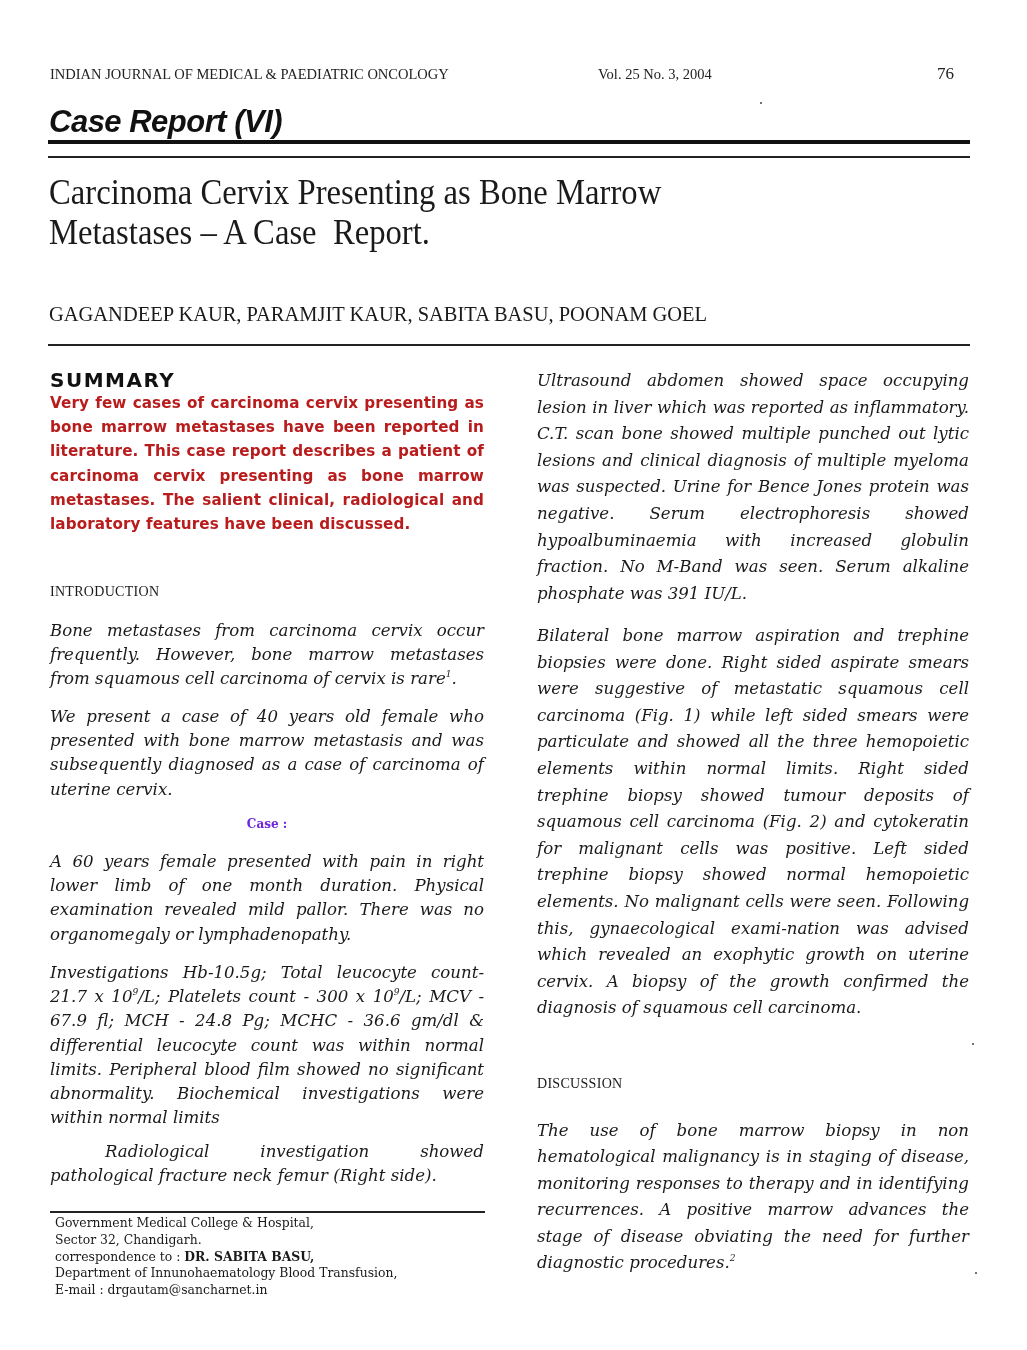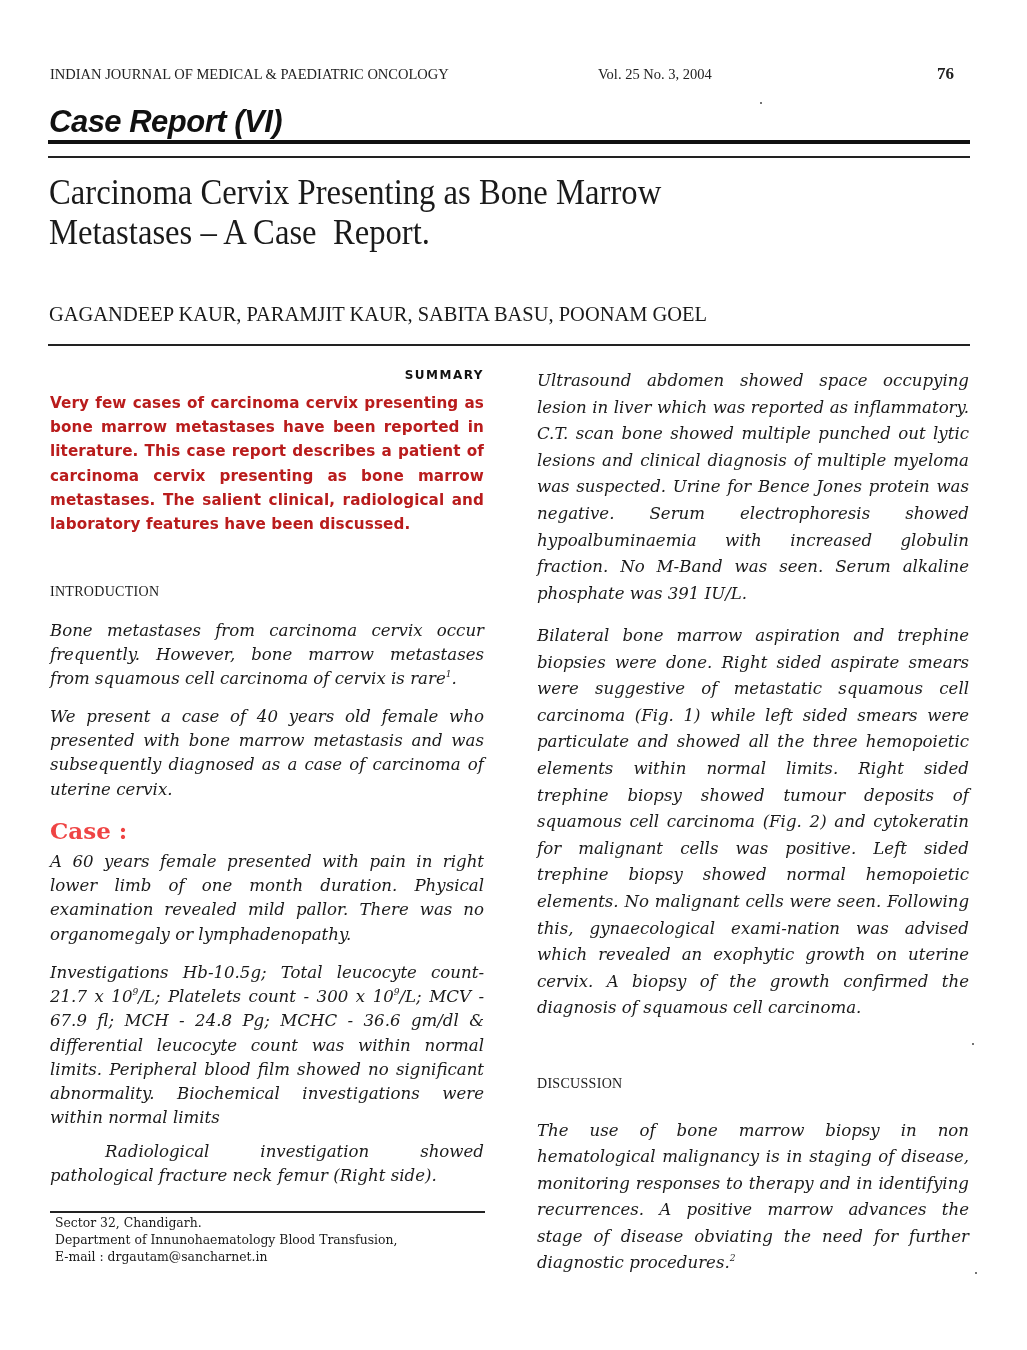--- a/index.html
+++ b/index.html
@@ -6,52 +6,52 @@
   body {
     width: 1027px; height: 1350px; position: relative; overflow: hidden;
     color: #1a1a1a; font-family: "DejaVu Serif", serif;
   }
   .abs { position: absolute; }
   .running-head {
     top: 66px; left: 50px; font-family: "Liberation Serif", serif;
     font-size: 14.5px; letter-spacing: 0px; color: #222;
   }
   .vol { top: 66px; left: 598px; font-family: "Liberation Serif", serif; font-size: 14.5px; color:#222; }
-  .pageno { top: 64px; left: 937px; font-family: "Liberation Serif", serif; font-size: 17px; font-weight: bold; color:#222; }
+  .pageno { top: 64px; left: 937px; font-family: "Liberation Serif", serif; font-size: 17px; font-weight: normal; color:#222; }
   .section-label {
     top: 104px; left: 49px; font-family: "Liberation Sans", sans-serif;
     font-size: 31px; font-weight: bold; font-style: italic; letter-spacing: -0.5px; color:#111;
   }
   .rule-thick { top: 140px; left: 48px; width: 922px; height: 4px; background: #111; }
   .rule-thin { top: 156px; left: 48px; width: 922px; height: 2px; background: #222; }
   .title {
     top: 172px; left: 49px; width: 900px; font-family: "Liberation Serif", serif;
     font-size: 35.5px; line-height: 40px; color:#1a1a1a; transform: scaleX(0.92); transform-origin: left top;
   }
   .authors {
     top: 301px; left: 49px; font-family: "Liberation Serif", serif; font-size: 22px; color:#1a1a1a;
     transform: scaleX(0.93); transform-origin: left top; white-space: nowrap;
   }
   .rule-authors { top: 344px; left: 48px; width: 922px; height: 2px; background: #222; }
 
   .col-left { left: 50px; width: 434px; }
   .col-right { left: 537px; width: 432px; }
 
   .summary-head {
-    top: 368px; font-family: "DejaVu Sans", sans-serif; font-weight: bold; font-size: 12px; letter-spacing: 1.5px; color:#111;text-align:right;
+    top: 368px; font-family: "DejaVu Sans", sans-serif; font-weight: bold; font-size: 20px; letter-spacing: 1.5px; color:#111;
   }
   .summary-body {
     top: 391px; font-family: "DejaVu Sans", sans-serif; font-weight: bold; font-size: 15.2px;
     line-height: 24.2px; text-align: justify; text-align-last: left; color:#b91c1c; letter-spacing: 0.1px;
   }
   .body-text {
     font-family: "DejaVu Serif", serif; font-size: 16.6px; line-height: 24.2px; text-align: justify; color:#1a1a1a;font-style:italic;
   }
   .head-text { font-family: "Liberation Serif", serif; font-size: 14px; color:#1a1a1a; letter-spacing: 0.3px; }
-  .case-head { font-family: "DejaVu Serif", serif; font-size: 23px; font-weight: bold; color:#ef4444; }
+  .case-head { font-family: "DejaVu Serif", serif; font-size: 12px; font-weight: bold; color:#6d28d9;text-align:center; }
   .indent { text-indent: 55px; }
   .foot-rule { top: 1211px; left: 50px; width: 435px; height: 2px; background: #222; }
   .footnote {
     top: 1215px; left: 55px; width: 440px; font-family: "DejaVu Serif", serif; font-size: 12.4px; line-height: 16.8px; color:#1a1a1a;
   }
   .footnote b { font-weight: bold; }
   sup { font-size: 9px; line-height: 0; }
   .speck { background:#444; width:2px; height:2px; border-radius:1px; }
 </style>
 </head>
@@ -89,21 +89,23 @@
 <div class="abs col-left body-text" style="top:850px;">A 60 years female presented with pain in right lower limb of one month duration.  Physical examination revealed mild pallor.  There was no organomegaly or lymphadenopathy.</div>
 
 <div class="abs col-left body-text" style="top:961px;">
   <span>Investigations Hb-10.5g; Total leucocyte count-21.7 x 10</span><sup>9</sup><span>/L; Platelets count - 300 x 10</span><sup>9</sup><span>/L; MCV - 67.9 fl; MCH - 24.8 Pg; MCHC - 36.6 gm/dl &amp; differential leucocyte count was within normal limits.  Peripheral blood film showed no significant abnormality.  Biochemical investigations were within normal limits</span>
 </div>
 
 <div class="abs col-left body-text indent" style="top:1140px;">Radiological investigation showed pathological fracture neck femur (Right side).</div>
 
 <div class="abs foot-rule"></div>
 <div class="abs footnote">
+  <div>Government Medical College &amp; Hospital,</div>
   <div>Sector 32, Chandigarh.</div>
+  <div><span>correspondence to : </span><b>DR. SABITA BASU,</b></div>
   <div>Department of Innunohaematology Blood Transfusion,</div>
   <div>E-mail :  drgautam@sancharnet.in</div>
 </div>
 
 <div class="abs col-right body-text" style="top:368px; line-height:26.6px;">Ultrasound abdomen showed space occupying lesion in liver which was reported as inflammatory. C.T. scan bone showed multiple punched out lytic lesions and clinical diagnosis of multiple myeloma was suspected.  Urine for Bence Jones protein was negative.  Serum electrophoresis showed hypoalbuminaemia with increased globulin fraction.  No M-Band was seen. Serum alkaline phosphate was 391 IU/L.</div>
 
 <div class="abs col-right body-text" style="top:623px; line-height:26.6px;">Bilateral bone marrow aspiration and trephine biopsies were done.  Right sided aspirate smears were suggestive of metastatic squamous cell carcinoma (Fig. 1) while left sided smears were particulate and showed all the three hemopoietic elements within normal limits.  Right sided trephine biopsy showed tumour deposits of squamous cell carcinoma (Fig. 2) and cytokeratin for malignant cells was positive. Left sided trephine biopsy showed normal hemopoietic elements.  No malignant cells were seen. Following this, gynaecological exami-nation was advised which revealed an exophytic growth on uterine cervix.  A biopsy of the growth confirmed the diagnosis of squamous cell carcinoma.</div>
 
 <div class="abs col-right head-text" style="top:1076px;">DISCUSSION</div>
 

